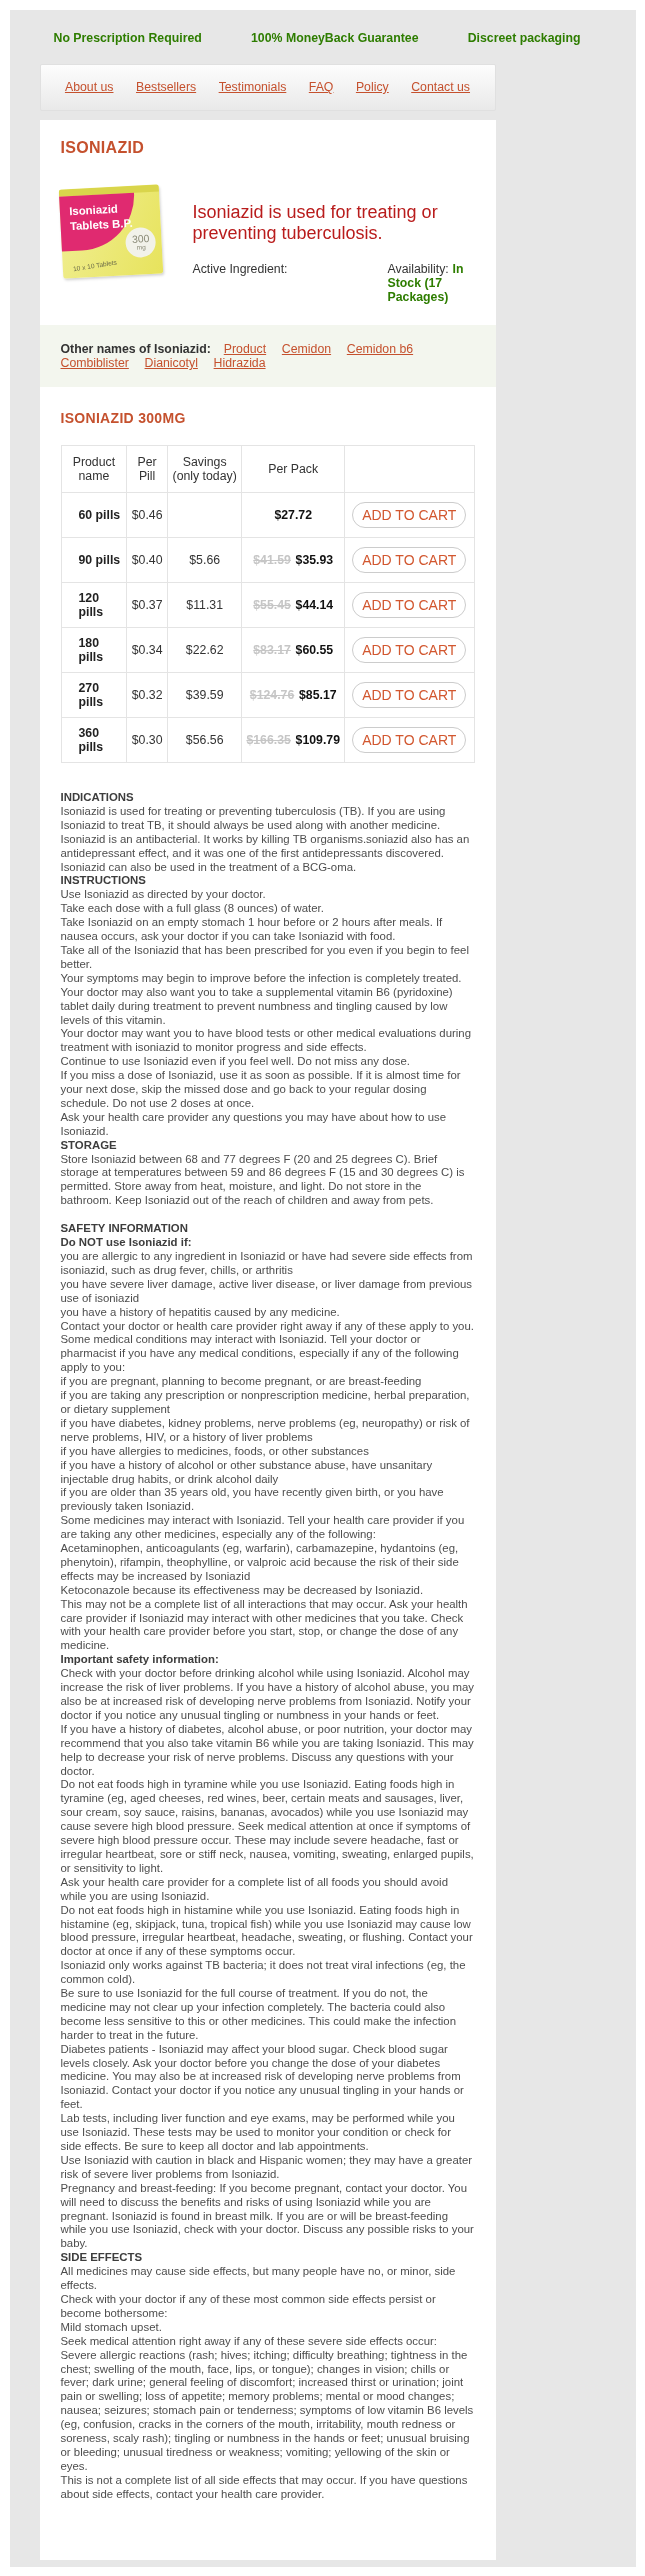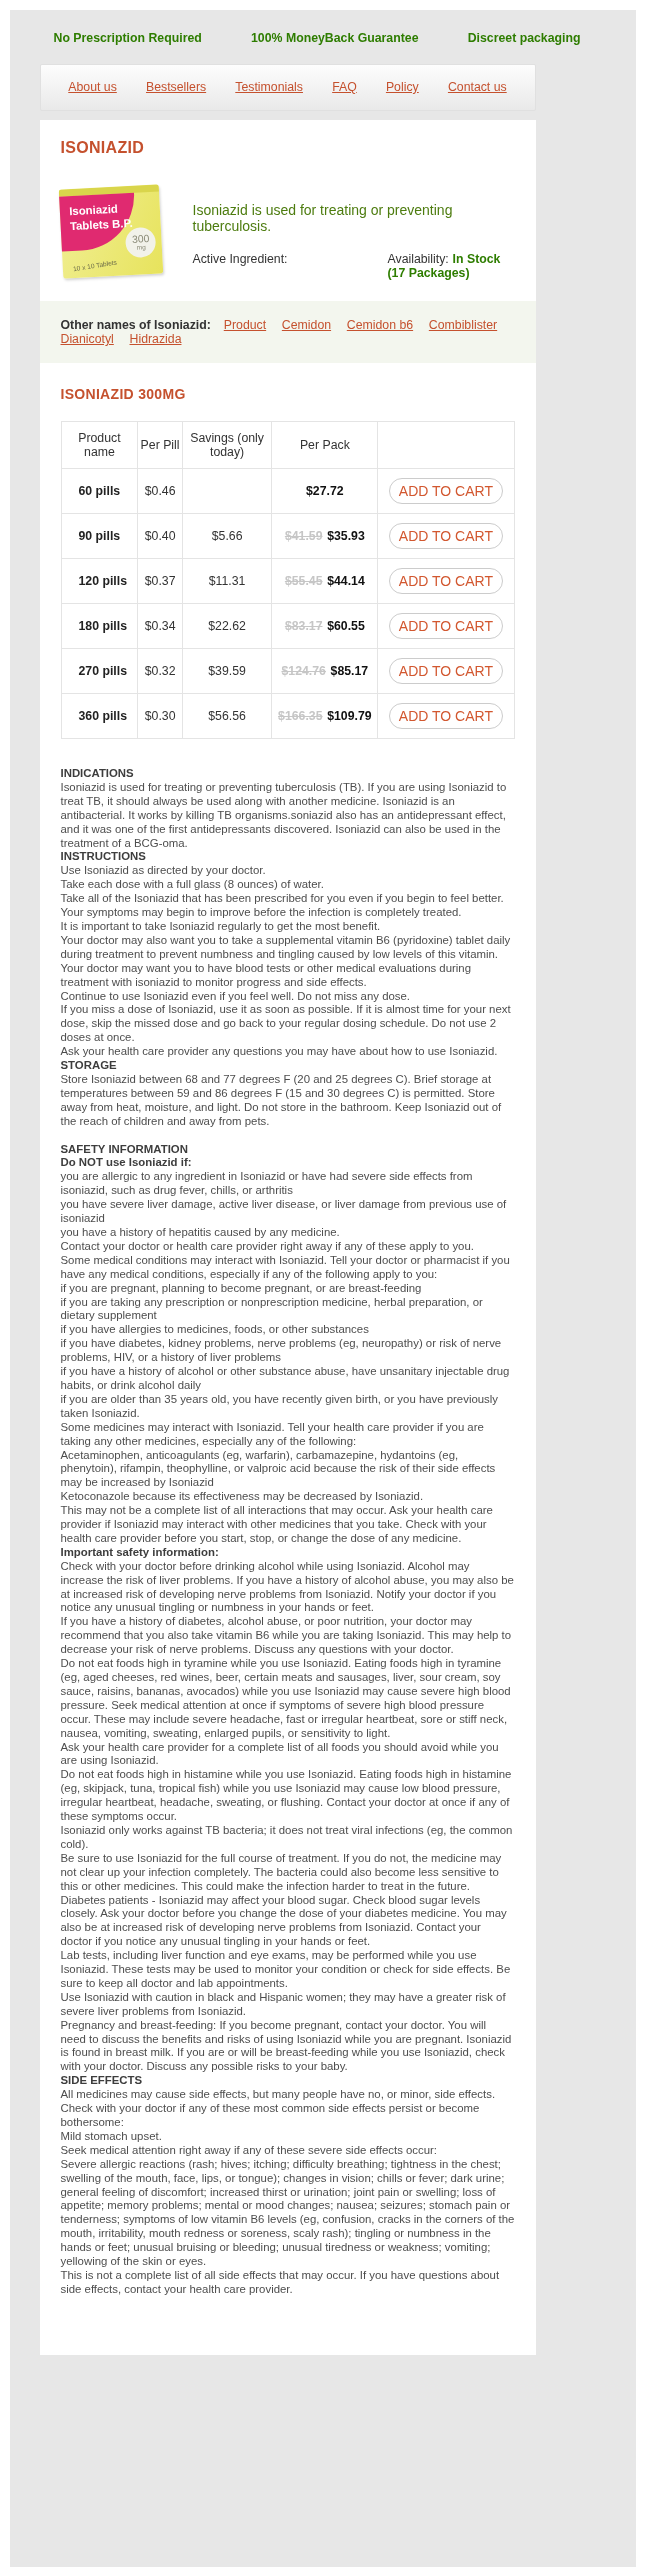--- a/index.html
+++ b/index.html
@@ -7,21 +7,21 @@
   body {
     width:645px; background:#ffffff;
     font-family:"Liberation Sans", sans-serif;
   }
   .frame { width:626px; height:2557px; margin:9.5px; background:#e7e7e7; overflow:hidden; }
 
   
   .topbar { display:flex; justify-content:space-between; padding:21px 55px 0 44px; }
   .topbar-item { color:#2e7d00; font-weight:bold; font-size:12.3px; white-space:nowrap; }
 
-  .content-col { width:496px; margin-left:30px; }
+  .content-col { width:456px; margin-left:30px; }
 
   
   .navbar {
     margin-top:19px; height:47px; display:flex; align-items:center; justify-content:space-around;
     background:linear-gradient(#fdfdfd,#e9e9e9); border:0.9px solid #e0e0e0; border-radius:1.9px; padding:0 13.2px;
   }
   .nav-link { color:#c5512e; font-size:12.3px; text-decoration:underline; cursor:pointer; white-space:nowrap; }
 
   
   .panel { margin-top:9.5px; background:#ffffff; padding:19px 21px 58px; }
@@ -42,21 +42,21 @@
   .box-line1, .box-line2 { color:#fff; font-weight:bold; font-size:11.4px; line-height:1.3; }
   .dose-circle {
     position:absolute; right:5.7px; top:42px; width:30px; height:30px; border-radius:50%;
     background:#f2f2ea; display:flex; flex-direction:column; align-items:center; justify-content:center;
     color:#8b8b78; font-size:10.4px; line-height:1;
   }
   .dose-unit { font-size:6.6px; }
   .box-count { position:absolute; left:9.5px; bottom:7.6px; font-size:6.6px; color:#6a6a48; transform:rotate(-6deg); }
 
   .product-info { margin-left:32px; padding-top:15px; flex:1; }
-  .product-desc { font-size:14px; color:#4d7c0f; }
+  .product-desc { font-size:18px; color:#b91c1c; }
   .ingredient-row { display:flex; margin-top:18px; font-size:12.3px; color:#333; }
   .ingredient-label { width:195px; flex-shrink:0; }
   .stock { color:#2e7d00; font-weight:bold; margin-left:3.8px; }
 
   .other-names { margin:21px -21px 0; background:#f3f6ee; padding:17px 9.5px 17px 21px; font-size:12.3px; }
   .other-names-label { font-weight:bold; color:#333; margin-right:9.5px; }
   .other-name-link { color:#c5512e; text-decoration:underline; margin-right:12.3px; cursor:pointer; white-space:nowrap; }
 
   .pricing-title { margin-top:23px; color:#c5512e; font-size:14px; font-weight:bold; letter-spacing:0.3px; }
 
@@ -252,26 +252,26 @@
           <div class="b-h">INDICATIONS</div>
 
           <div class="b-p">Isoniazid is used for treating or preventing tuberculosis (TB). If you are using Isoniazid to treat TB, it should always be used along with another medicine. Isoniazid is an antibacterial. It works by killing TB organisms.soniazid also has an antidepressant effect, and it was one of the first antidepressants discovered. Isoniazid can also be used in the treatment of a BCG-oma.</div>
 
           <div class="b-h">INSTRUCTIONS</div>
 
           <div class="b-p">Use Isoniazid as directed by your doctor.</div>
 
           <div class="b-p">Take each dose with a full glass (8 ounces) of water.</div>
 
+          <div class="b-p">Take Isoniazid on an empty stomach 1 hour before or 2 hours after meals. If nausea occurs, ask your doctor if you can take Isoniazid with food.</div>
 
           <div class="b-p">Take all of the Isoniazid that has been prescribed for you even if you begin to feel better.</div>
 
           <div class="b-p">Your symptoms may begin to improve before the infection is completely treated.</div>
 
-          <div class="b-p">It is important to take Isoniazid regularly to get the most benefit.</div>
 
           <div class="b-p">Your doctor may also want you to take a supplemental vitamin B6 (pyridoxine) tablet daily during treatment to prevent numbness and tingling caused by low levels of this vitamin.</div>
 
           <div class="b-p">Your doctor may want you to have blood tests or other medical evaluations during treatment with isoniazid to monitor progress and side effects.</div>
 
           <div class="b-p">Continue to use Isoniazid even if you feel well. Do not miss any dose.</div>
 
           <div class="b-p">If you miss a dose of Isoniazid, use it as soon as possible. If it is almost time for your next dose, skip the missed dose and go back to your regular dosing schedule. Do not use 2 doses at once.</div>
 
           <div class="b-p">Ask your health care provider any questions you may have about how to use Isoniazid.</div>
@@ -293,23 +293,23 @@
           <div class="b-p">you have a history of hepatitis caused by any medicine.</div>
 
           <div class="b-p">Contact your doctor or health care provider right away if any of these apply to you.</div>
 
           <div class="b-p">Some medical conditions may interact with Isoniazid. Tell your doctor or pharmacist if you have any medical conditions, especially if any of the following apply to you:</div>
 
           <div class="b-p">if you are pregnant, planning to become pregnant, or are breast-feeding</div>
 
           <div class="b-p">if you are taking any prescription or nonprescription medicine, herbal preparation, or dietary supplement</div>
 
+          <div class="b-p">if you have diabetes, kidney problems, nerve problems (eg, neuropathy) or risk of nerve problems, HIV, or a history of liver problems</div>
+
           <div class="b-p">if you have allergies to medicines, foods, or other substances</div>
-
-          <div class="b-p">if you have diabetes, kidney problems, nerve problems (eg, neuropathy) or risk of nerve problems, HIV, or a history of liver problems</div>
 
           <div class="b-p">if you have a history of alcohol or other substance abuse, have unsanitary injectable drug habits, or drink alcohol daily</div>
 
           <div class="b-p">if you are older than 35 years old, you have recently given birth, or you have previously taken Isoniazid.</div>
 
           <div class="b-p">Some medicines may interact with Isoniazid. Tell your health care provider if you are taking any other medicines, especially any of the following:</div>
 
           <div class="b-p">Acetaminophen, anticoagulants (eg, warfarin), carbamazepine, hydantoins (eg, phenytoin), rifampin, theophylline, or valproic acid because the risk of their side effects may be increased by Isoniazid</div>
 
           <div class="b-p">Ketoconazole because its effectiveness may be decreased by Isoniazid.</div>

